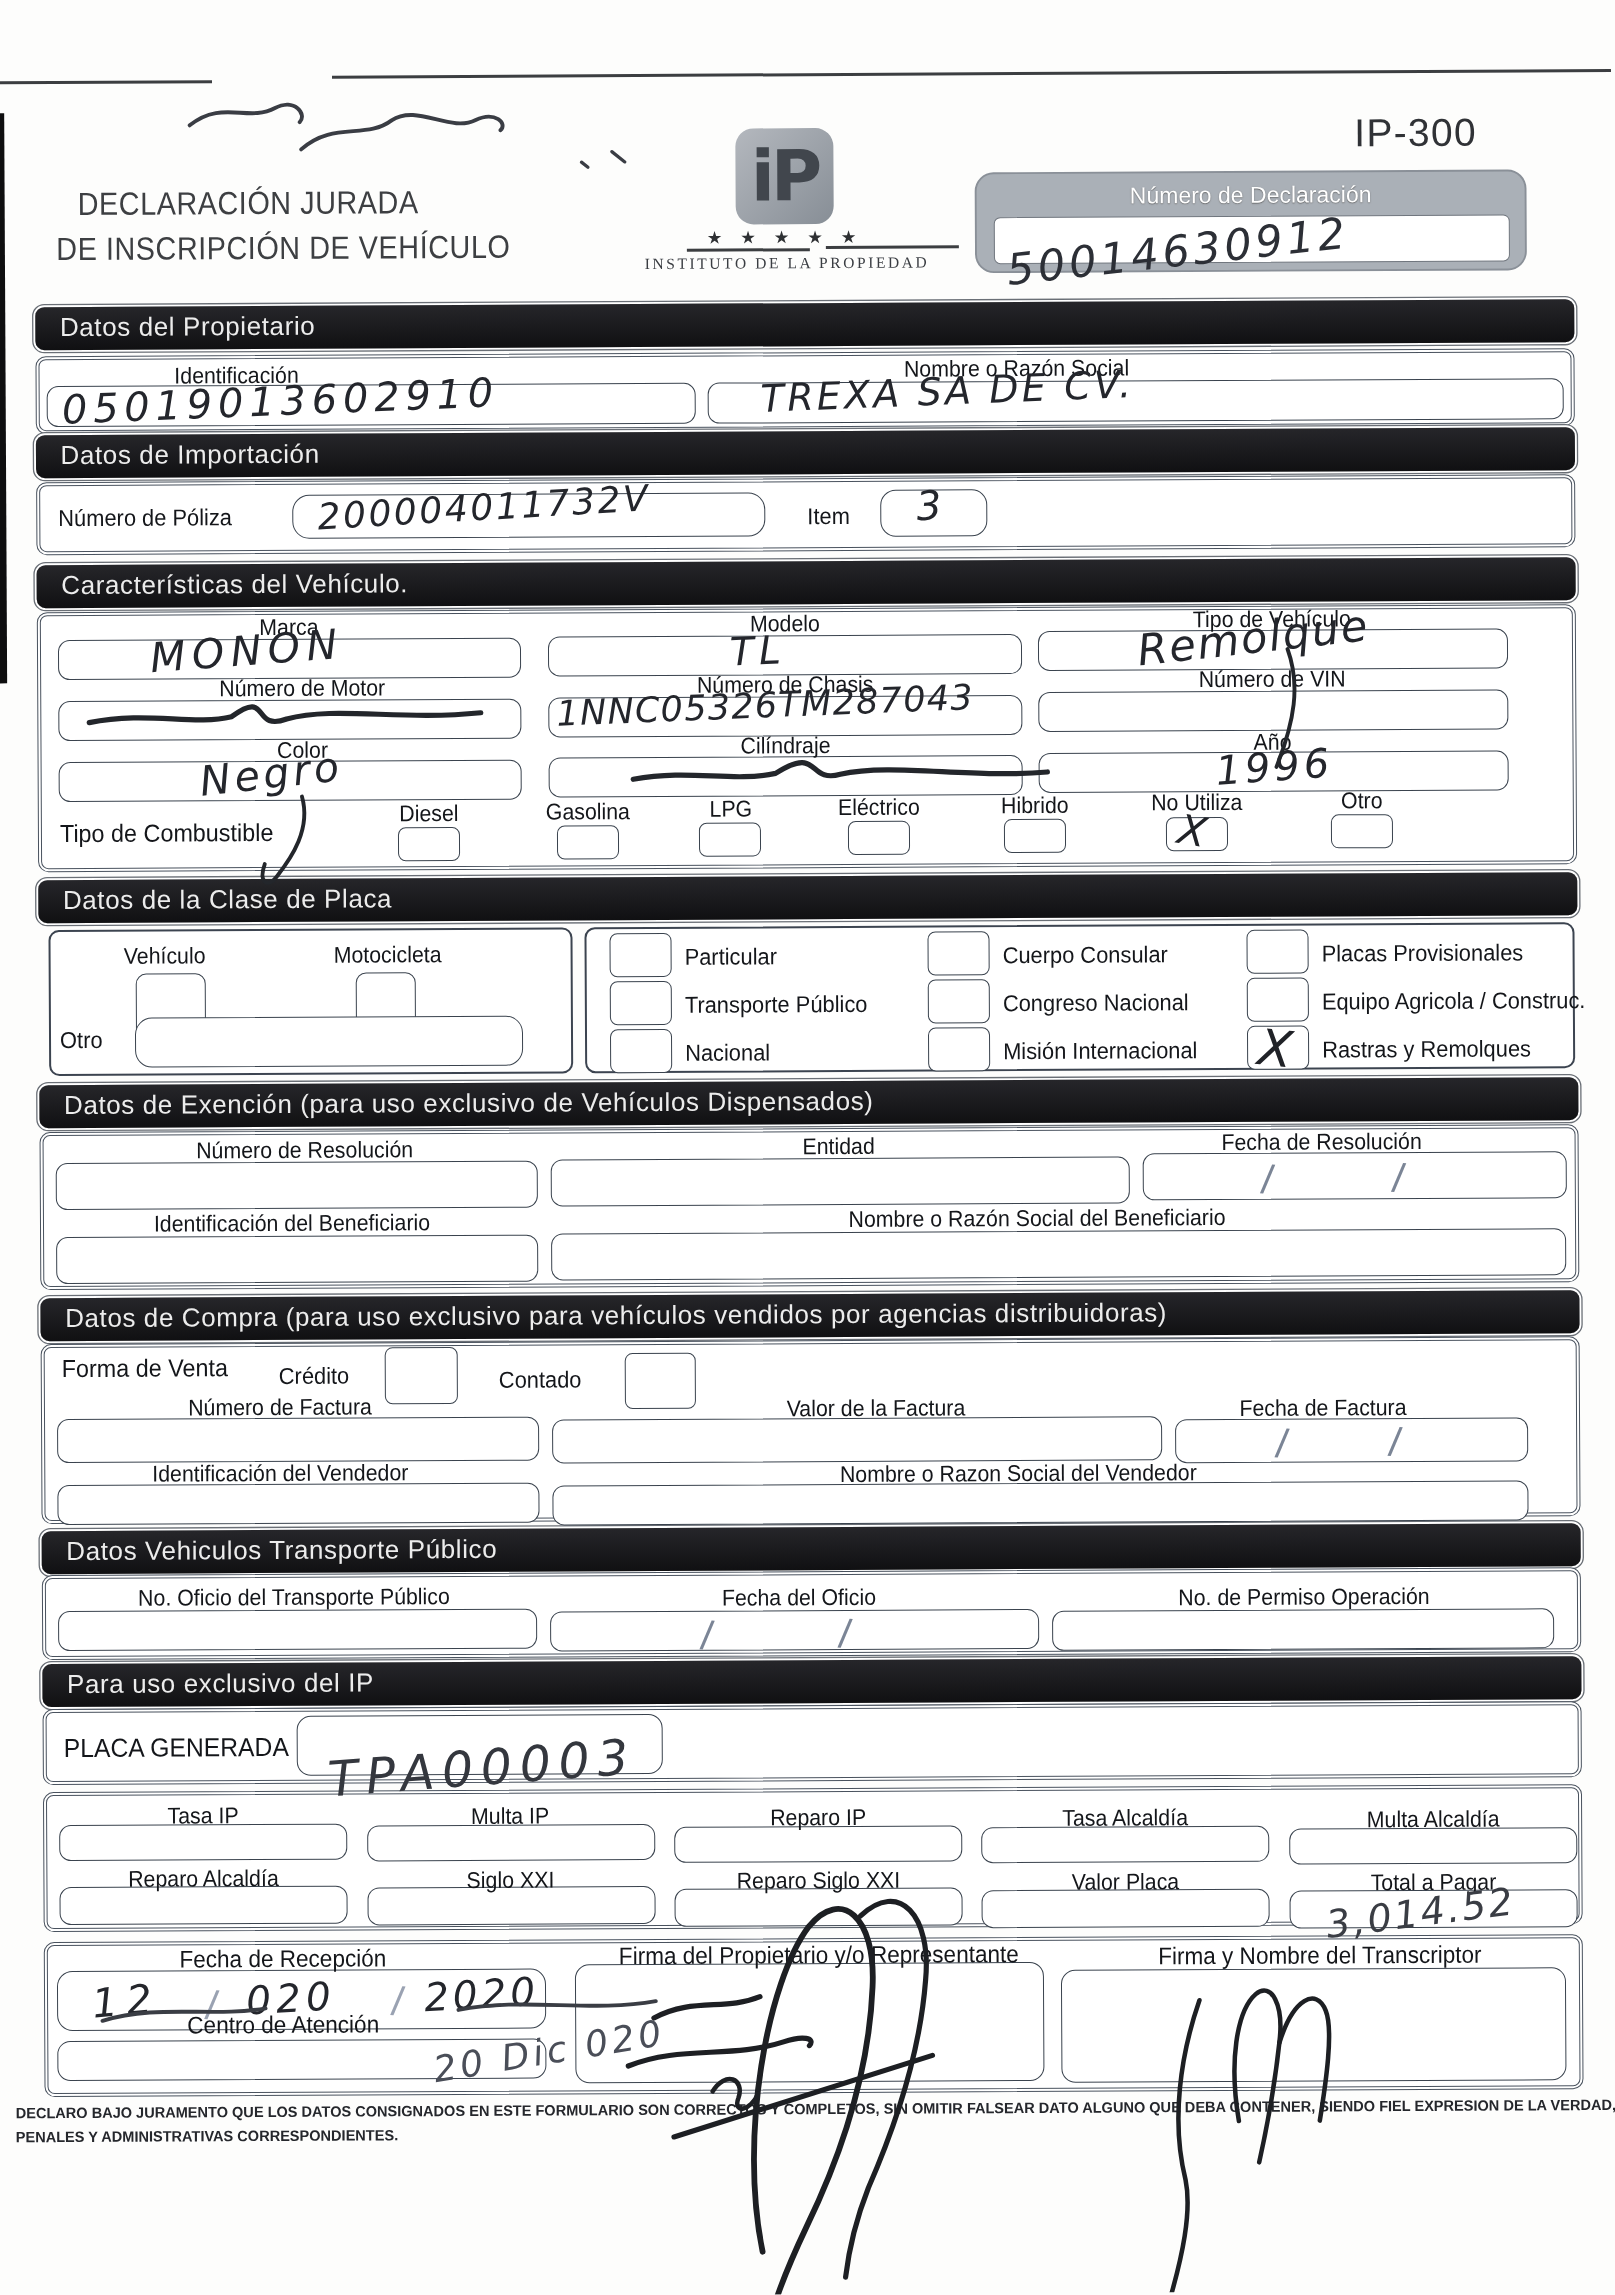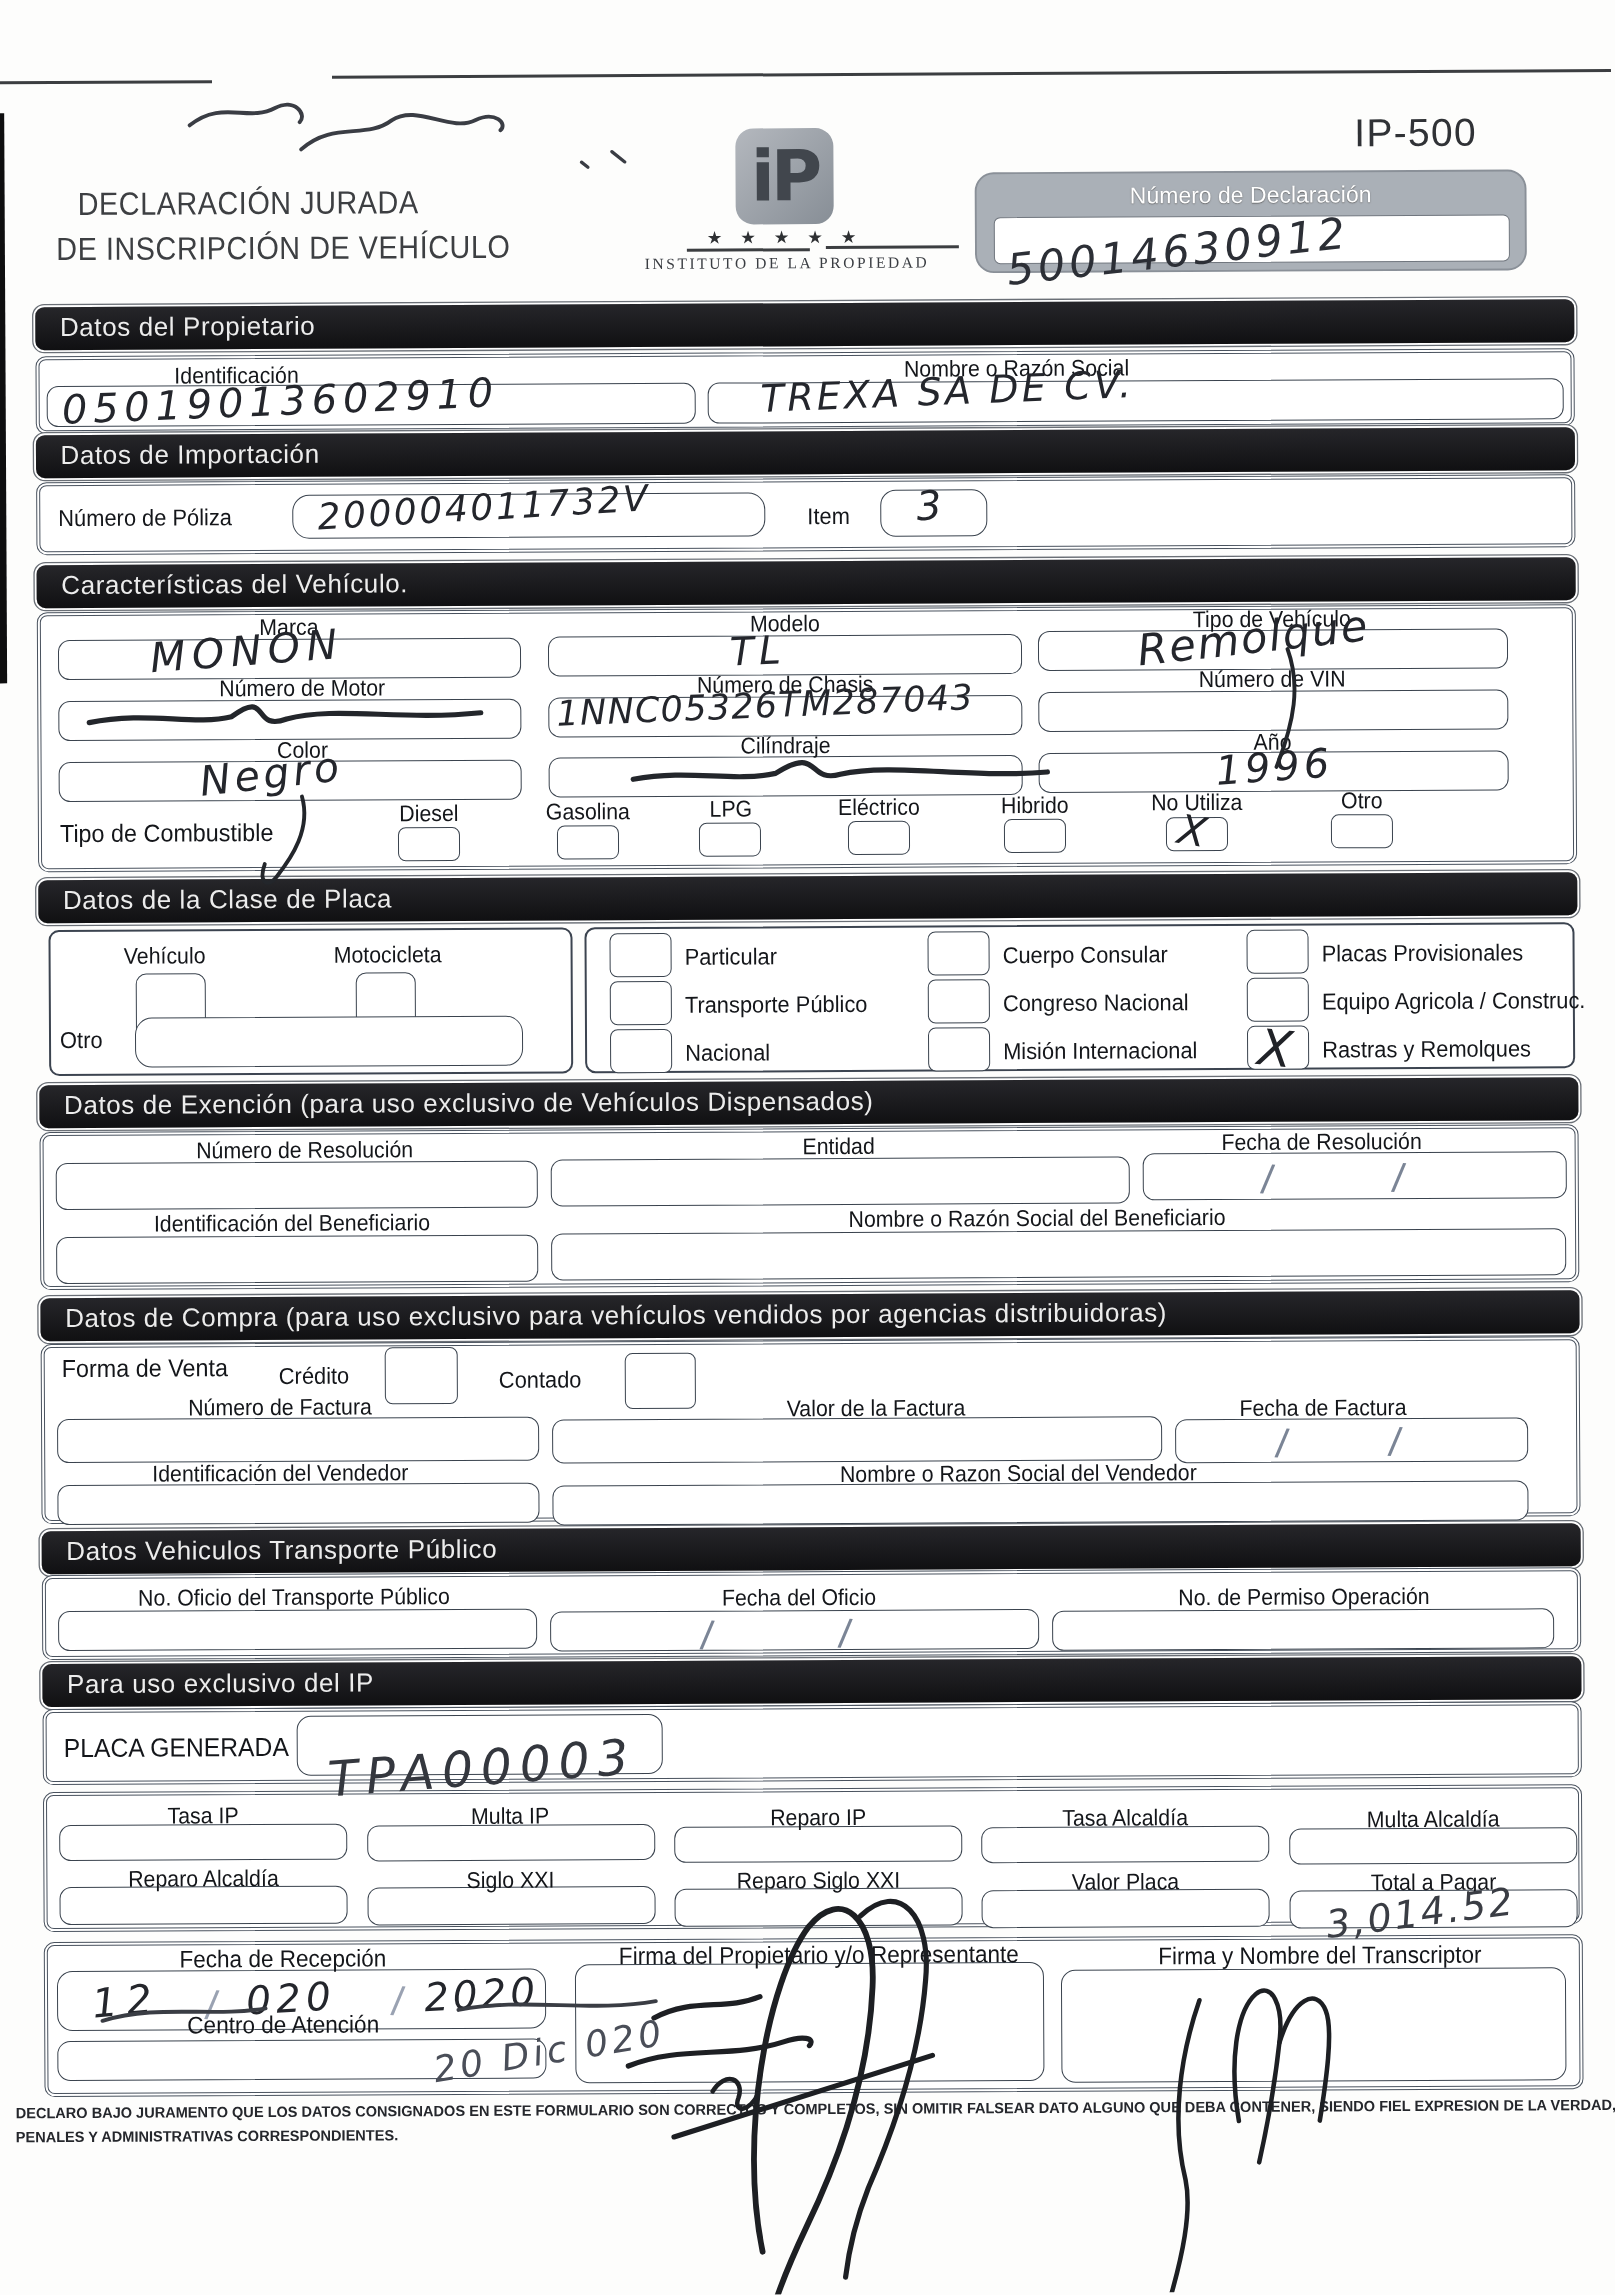--- a/index.html
+++ b/index.html
@@ -50,21 +50,21 @@
   </div>
 
   <div class="logo-box">
     <span>iP</span>
   </div>
   <div class="stars">★ ★ ★ ★ ★</div>
   <div class="hline" style="left:691px;top:249px;width:123px;"></div>
   <div class="hline" style="left:830px;top:247px;width:133px;"></div>
   <div class="inst">INSTITUTO DE LA PROPIEDAD</div>
 
-  <div class="ip500">IP-500</div>
+  <div class="ip500">IP-300</div>
 
   <div class="decl-pill">
     <div class="decl-lbl">Número de Declaración</div>
     <div class="decl-white"></div>
   </div>
   <div class="hw" style="left:1010px;top:233px;font-size:43px;letter-spacing:3.9px;transform:rotate(-6deg);color:#2c2f36;">50014630912</div>
 
   <div class="bar" style="top:304px;">Datos del Propietario</div>
   <div class="panel" style="left:39px;top:353px;width:1539px;height:78px;"></div>
   <div class="lblc" style="left:240px;top:360px;">Identificación</div>

